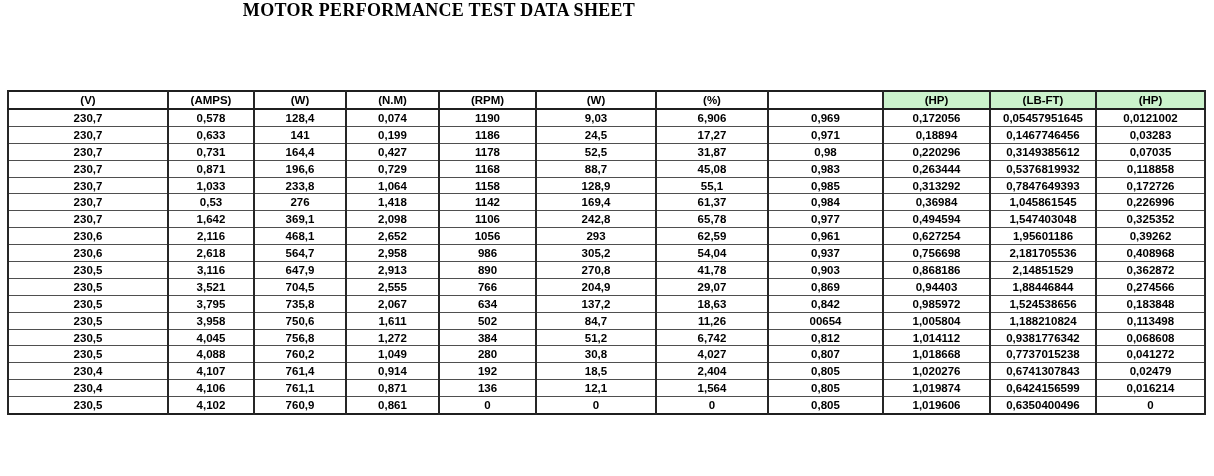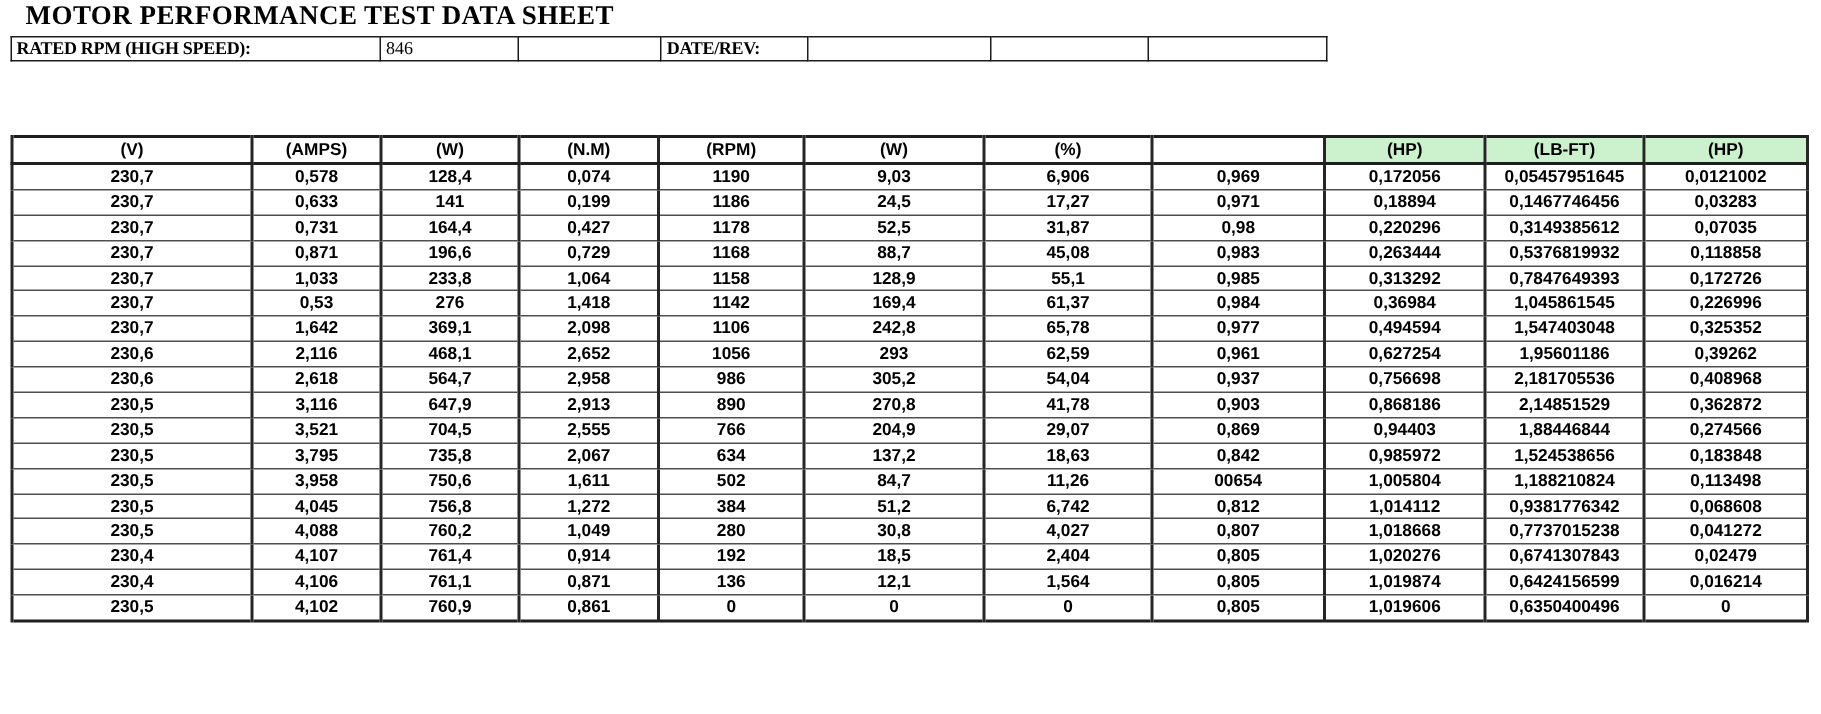--- a/index.html
+++ b/index.html
@@ -1,22 +1,22 @@
 <!DOCTYPE html>
 <html style="--hl: #CBF2CC;"><head>
 <meta charset="utf-8">
 <style>
   html,body { margin:0; padding:0; background:#ffffff; }
   .page {
     position:relative; width:1214px; height:476px; background:#ffffff;
     font-family:"Liberation Serif", serif; color:#000;
   }
   .title {
-    position:absolute; left:17px; top:0px; width:878px; height:22px;
-    text-align:left; font-weight:bold; font-size:18px; letter-spacing:0.3px;
+    position:absolute; left:0; top:0px; width:878px; height:22px;
+    text-align:center; font-weight:bold; font-size:18px; letter-spacing:0.3px;
     font-family:"Liberation Serif", serif;
   }
   
   .info {
     position:absolute; left:7px; top:24px; width:878px;
     border-collapse:collapse; table-layout:fixed;
     font-family:"Liberation Serif", serif;
   }
   .info td {
     border:1.5px solid #1c1c1c; height:14.5px; padding:0 1px 0 3px;
@@ -54,29 +54,20 @@
       <col style="width:162px">
         <col style="width:84px">
         <col style="width:92px">
         <col style="width:95px">
       <col style="width:97px">
         <col style="width:122px">
         <col style="width:105px">
         <col style="width:119px">
     </colgroup>
     <tbody>
-      <tr>
-        <td class="lbl" colspan="2">RATED RPM (HIGH SPEED):</td>
-        <td class="val">846</td>
-        <td class="val"></td>
-        <td class="lbl">DATE/REV:</td>
-        <td class="val"></td>
-        <td class="val"></td>
-        <td class="val"></td>
-      </tr>
     </tbody>
   </table>
 
   <table class="main">
     <colgroup>
       <col style="width:160px">
         <col style="width:86px">
         <col style="width:92px">
         <col style="width:93px">
       <col style="width:97px">

